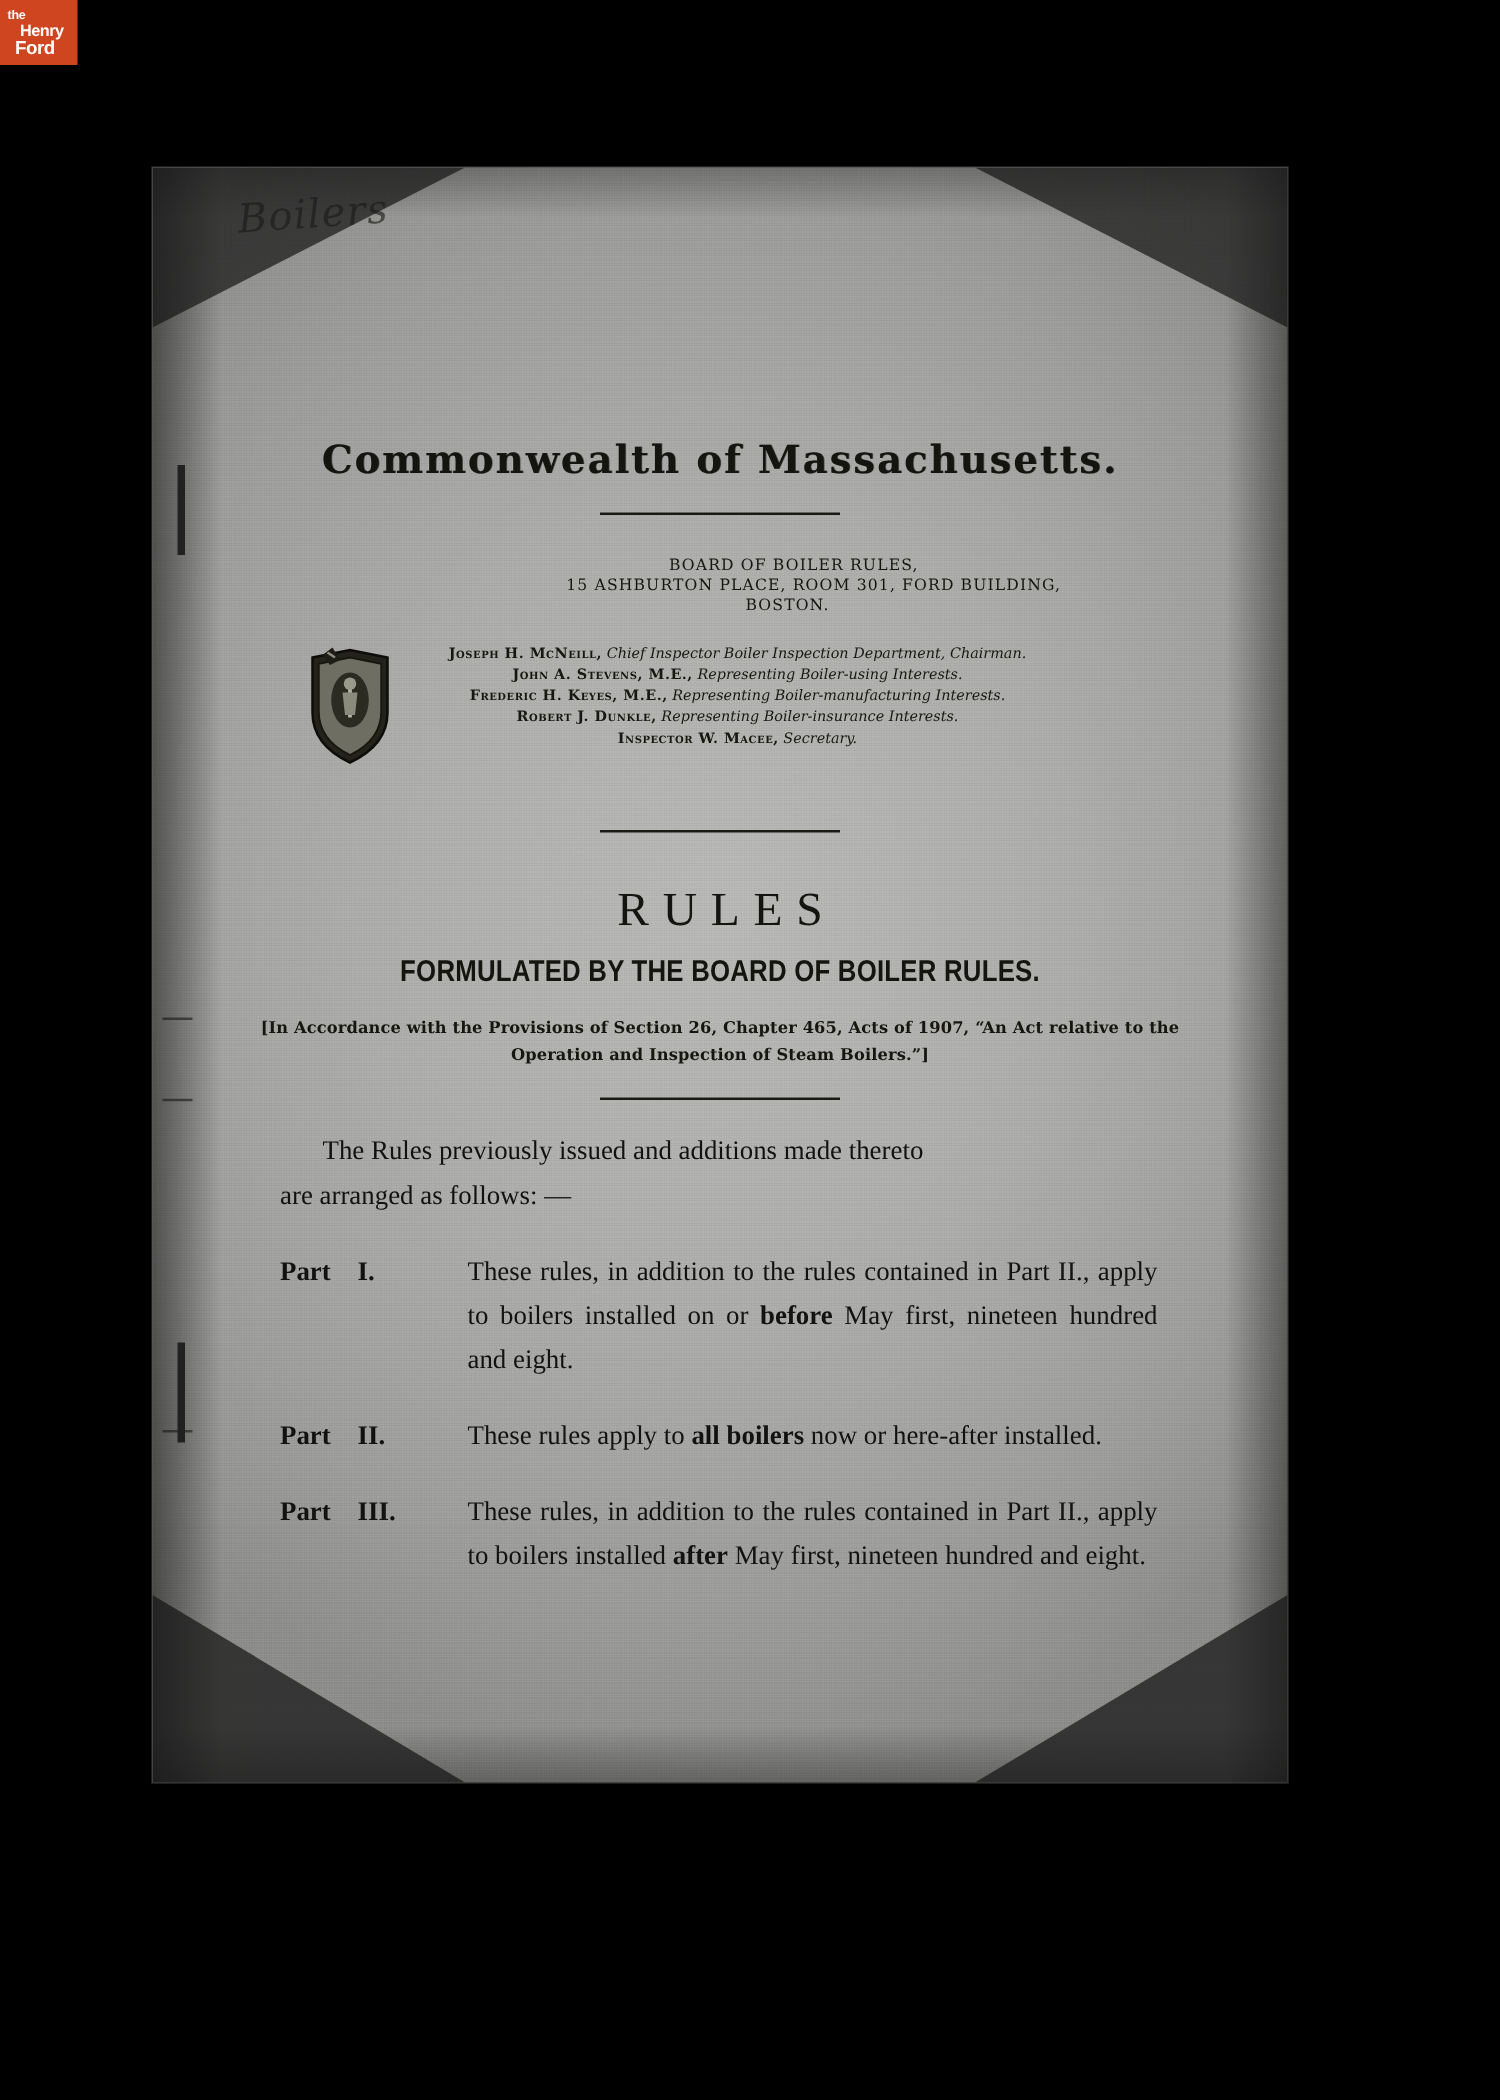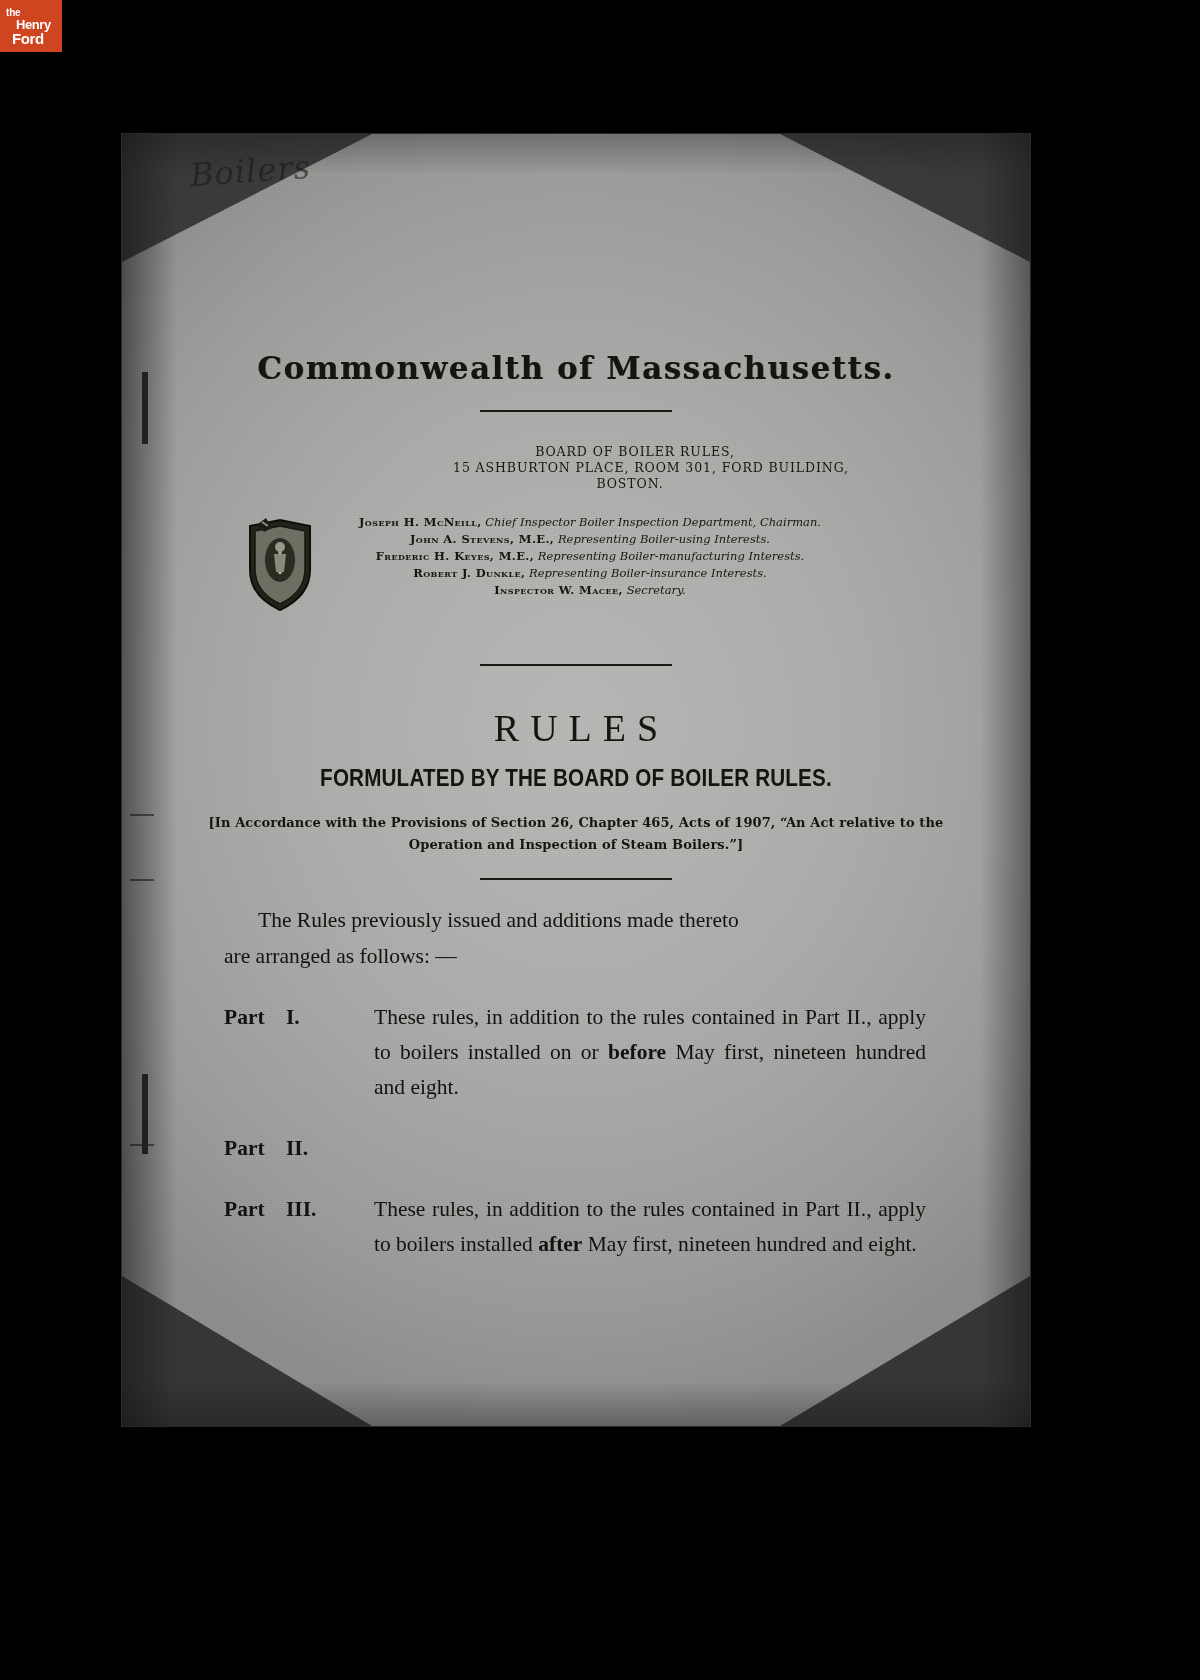--- a/index.html
+++ b/index.html
@@ -377,20 +377,21 @@
         <div class="part-label">
           <span class="pl-word">Part</span><span class="pl-num">I.</span>
         </div>
         <div class="part-text"><span>These rules, in addition to the rules contained in Part II., apply to boilers installed on or </span><b>before</b><span> May first, nineteen hundred and eight.</span></div>
       </div>
 
       <div class="part-row">
         <div class="part-label">
           <span class="pl-word">Part</span><span class="pl-num">II.</span>
         </div>
+        <div class="part-text"><span>These rules apply to </span><b>all boilers</b><span> now or here-after installed.</span></div>
       </div>
 
       <div class="part-row">
         <div class="part-label">
           <span class="pl-word">Part</span><span class="pl-num">III.</span>
         </div>
         <div class="part-text"><span>These rules, in addition to the rules contained in Part II., apply to boilers installed </span><b>after</b><span> May first, nineteen hundred and eight.</span></div>
       </div>
 
     </div>

